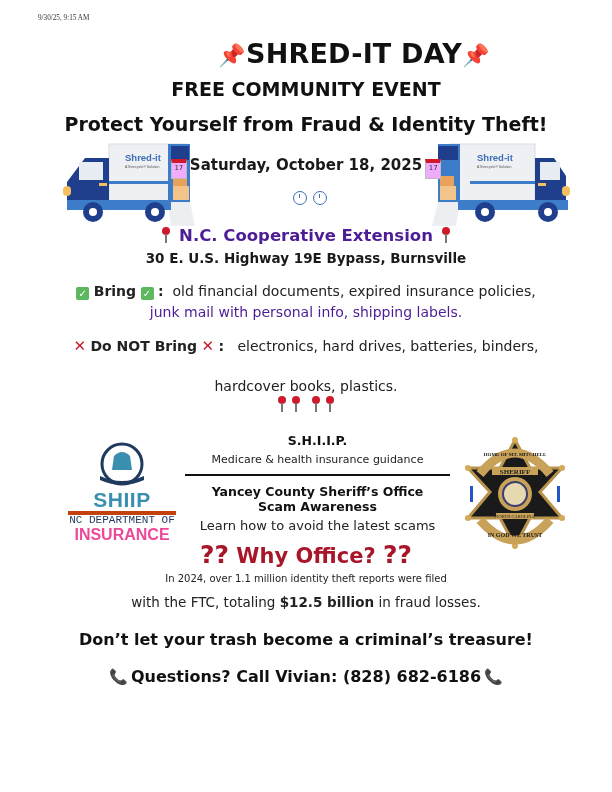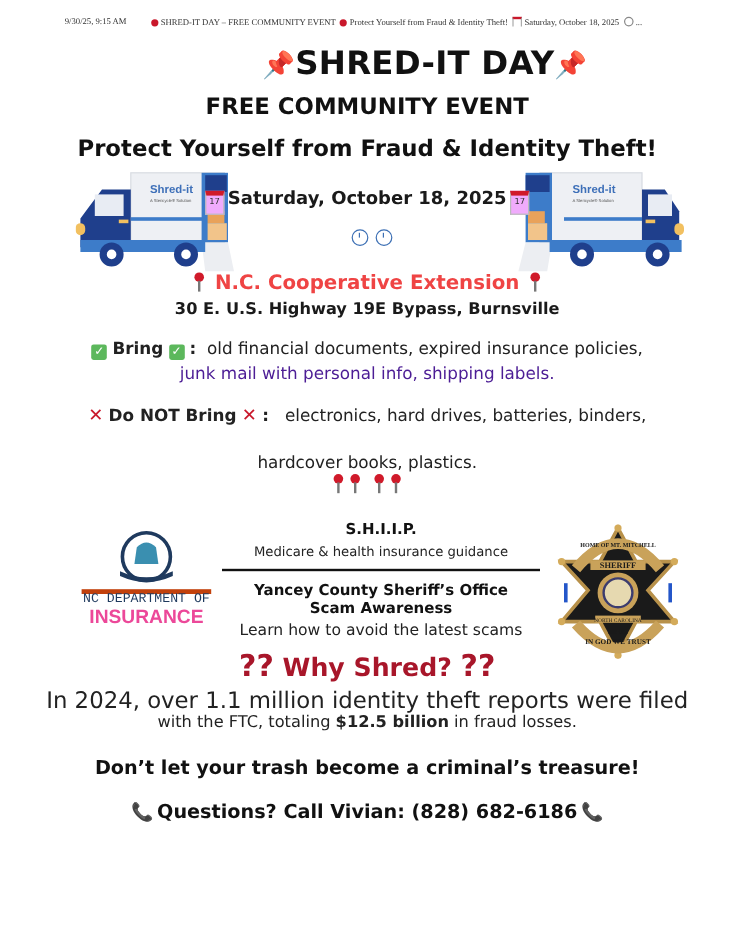--- a/index.html
+++ b/index.html
@@ -5,77 +5,71 @@
   html, body { margin:0; padding:0; }
   body {
     width:612px; height:792px; background:#ffffff; position:relative; overflow:hidden;
     font-family:"DejaVu Sans", sans-serif; color:#111;
   }
   .abs { position:absolute; }
   .header-strip {
     left:0; top:12px; width:612px; height:14px;
     font-family:"Liberation Serif", serif; font-size:7.2px; color:#333;
   }
-  .header-strip .ts { position:absolute; left:54px; top:2px; }
+  .header-strip .ts { position:absolute; left:38px; top:2px; }
   .header-strip .subj { position:absolute; left:124px; top:2px; white-space:nowrap; }
   .dot { display:inline-block; width:6px; height:6px; border-radius:50%; background:#c9182b; vertical-align:-1px; margin:0 2px; }
   .mini-cal { display:inline-block; width:6px; height:6px; border-top:2px solid #c9182b; background:#fff; border-left:1px solid #aaa; border-right:1px solid #aaa; vertical-align:-1px; margin:0 2px; }
   .mini-clock { display:inline-block; width:6px; height:6px; border-radius:50%; border:1px solid #888; vertical-align:-1px; margin:0 2px; }
 
   .center { left:0; width:612px; text-align:center; white-space:nowrap; }
   .title { top:38px; font-size:27px; font-weight:bold; letter-spacing:0.2px; color:#111;margin-left:48px; }
   .sub1 { top:78px; font-size:19px; font-weight:bold; color:#111; }
   .sub2 { top:113px; font-size:19px; font-weight:bold; color:#111; }
   .date { top:156px; font-size:15px; font-weight:bold; color:#1a1a1a; left:60px; }
   .time { top:190px; font-size:15px; font-weight:bold; color:#1a1a1a; left:4px; }
-  .loc { top:226px; font-size:16.5px; font-weight:bold; color:#ef4444; }
+  .loc { top:226px; font-size:16.5px; font-weight:bold; color:#4c1d95; }
   .addr { top:250px; font-size:13.5px; font-weight:bold; color:#1a1a1a; }
   .bring1 { top:283px; font-size:14px; color:#222; }
   .bring2 { top:304px; font-size:14px; color:#4c1d95; }
   .nob1 { top:337px; font-size:14px; color:#222; }
   .nob2 { top:378px; font-size:14px; color:#222; }
   .addl { top:393px; font-size:18px; font-weight:bold; color:#1a1a1a; }
 
   .prog { left:180px; width:275px; text-align:center; white-space:nowrap; }
   .shiip-t { top:433px; font-size:12.5px; font-weight:bold; }
   .shiip-d { top:453px; font-size:11px; color:#222; }
   .divider { top:474px; left:185px; width:265px; height:2px; background:#111; }
   .sher-t { top:484px; font-size:12.5px; font-weight:bold; }
   .sher-s { top:499px; font-size:12.5px; font-weight:bold; }
   .sher-d { top:518px; font-size:13px; color:#222; }
 
   .why { top:540px; font-size:21px; font-weight:bold; color:#a8162a; }
   .why .q { font-size:25px; color:#a8162a; }
-  .stat1 { top:573px; font-size:19px; color:#222; }
+  .stat1 { top:573px; font-size:10px; color:#222; }
   .stat2 { top:594px; font-size:13.5px; color:#222; }
   .slogan { top:630px; font-size:16px; font-weight:bold; color:#111; }
   .phone { top:667px; font-size:16px; font-weight:bold; color:#111; }
 
   .check { display:inline-block; width:13px; height:13px; background:#5cb85c; color:#fff; font-size:10px; line-height:13px; text-align:center; border-radius:2px; vertical-align:-1px; font-weight:bold; }
   .xmark { color:#c9182b; font-weight:bold; font-size:15px; }
   .pin { display:inline-block; position:relative; width:10px; height:16px; vertical-align:-2px; margin:0 2px; }
   .pin::before { content:""; position:absolute; left:1px; top:0; width:8px; height:8px; border-radius:50%; background:#d01a2a; }
   .pin::after { content:""; position:absolute; left:4px; top:7px; width:2px; height:9px; background:#777; }
   .cal { display:inline-block; width:14px; height:15px; background:#f0abfc; border:1px solid #bbb; border-top:4px solid #d01a2a; font-size:7px; line-height:10px; text-align:center; color:#333; vertical-align:0px; margin:0 3px; font-weight:normal; }
   .clock { display:inline-block; width:12px; height:12px; border-radius:50%; border:1.3px solid #3c6fb4; vertical-align:-1px; margin:0 3px; position:relative; }
   .clock::after { content:""; position:absolute; left:5px; top:2px; width:1px; height:4px; background:#3c6fb4; }
   .phone-ic { display:inline-block; font-size:15px; margin:0 3px; }
   .tack { display:inline-block; color:#d01a2a; font-size:22px; }
 </style>
 </head>
 <body>
 
 <div class="abs header-strip">
   <span class="ts">9/30/25, 9:15 AM</span>
-  <span class="subj">
-    <span class="dot"></span><span>SHRED-IT DAY – FREE COMMUNITY EVENT</span>
-    <span class="dot"></span><span>Protect Yourself from Fraud &amp; Identity Theft!</span>
-    <span class="mini-cal"></span><span>Saturday, October 18, 2025</span>
-    <span class="mini-clock"></span><span>...</span>
-  </span>
 </div>
 
 <div class="abs center title">
   <span class="tack">📌</span><span>SHRED-IT DAY</span><span class="tack">📌</span>
 </div>
 <div class="abs center sub1">FREE COMMUNITY EVENT</div>
 <div class="abs center sub2">Protect Yourself from Fraud &amp; Identity Theft!</div>
 
 <svg class="abs" style="left:63px;top:142px;" width="135" height="86" viewBox="0 0 135 86">
   <rect x="46" y="2" width="78" height="58" fill="#eef0f4" stroke="#d8dbe2"></rect>
@@ -145,20 +139,21 @@
 <div class="abs center addl">
   <span class="pin"></span><span class="pin"></span>  <span class="pin"></span><span class="pin"></span>
 </div>
 
 <div class="abs" style="left:64px;top:440px;width:116px;height:105px;text-align:center;">
   <svg width="60" height="50" viewBox="0 0 60 50" style="display:block;margin:0 auto;">
     <circle cx="30" cy="24" r="20" fill="none" stroke="#1f3a5e" stroke-width="3"></circle>
     <path d="M20 30 L22 16 Q30 8 38 16 L40 30 Z" fill="#3a8fb0"></path>
     <path d="M8 36 Q30 46 52 36 L52 40 Q30 50 8 40 Z" fill="#1f3a5e"></path>
   </svg>
+  <div style="font-family:'Liberation Sans',sans-serif;font-weight:bold;font-size:21px;color:#3a8fb0;line-height:20px;letter-spacing:0.5px;">SHIIP</div>
   <div style="border-top:4px solid #c2410c;margin:1px 4px 0;font-family:Liberation Mono, monospace;font-size:11px;color:#1f3a5e;line-height:11px;">NC DEPARTMENT OF</div>
   <div style="font-family:'Liberation Sans',sans-serif;font-weight:bold;font-size:16px;color:#ec4899;line-height:18px;">INSURANCE</div>
 </div>
 
 <div class="abs prog shiip-t">S.H.I.I.P.</div>
 <div class="abs prog shiip-d">Medicare &amp; health insurance guidance</div>
 <div class="abs divider"></div>
 <div class="abs prog sher-t">Yancey County Sheriff’s Office</div>
 <div class="abs prog sher-s">Scam Awareness</div>
 <div class="abs prog sher-d">Learn how to avoid the latest scams</div>
@@ -180,21 +175,21 @@
   <rect x="30" y="33" width="46" height="8" fill="#c9a25a"></rect>
   <text x="53" y="39.5" text-anchor="middle" font-family="Liberation Serif, serif" font-size="7" font-weight="bold" fill="#1a1a1a">SHERIFF</text>
   <rect x="34" y="79" width="38" height="6" fill="#c9a25a"></rect>
   <text x="53" y="84" text-anchor="middle" font-family="Liberation Serif, serif" font-size="4.5" fill="#1a1a1a">NORTH CAROLINA</text>
   <text x="53" y="22" text-anchor="middle" font-family="Liberation Serif, serif" font-size="5" font-weight="bold" fill="#1a1a1a">HOME OF MT. MITCHELL</text>
   <text x="53" y="103" text-anchor="middle" font-family="Liberation Serif, serif" font-size="6" font-weight="bold" fill="#1a1a1a">IN GOD WE TRUST</text>
   <text x="53" y="94" text-anchor="middle" font-family="Liberation Serif, serif" font-size="4" fill="#1a1a1a">EST. 1833</text>
 </svg>
 
 <div class="abs center why">
-  <span class="q">??</span> <span>Why Shred?</span> <span class="q">??</span>
+  <span class="q">??</span> <span>Why Office?</span> <span class="q">??</span>
 </div>
 <div class="abs center stat1">In 2024, over 1.1 million identity theft reports were filed</div>
 <div class="abs center stat2">
   <span>with the FTC, totaling </span><b>$12.5 billion</b><span> in fraud losses.</span>
 </div>
 
 <div class="abs center slogan">Don’t let your trash become a criminal’s treasure!</div>
 
 <div class="abs center phone">
   <span class="phone-ic">📞</span><span>Questions? Call Vivian: (828) 682-6186</span><span class="phone-ic">📞</span>

